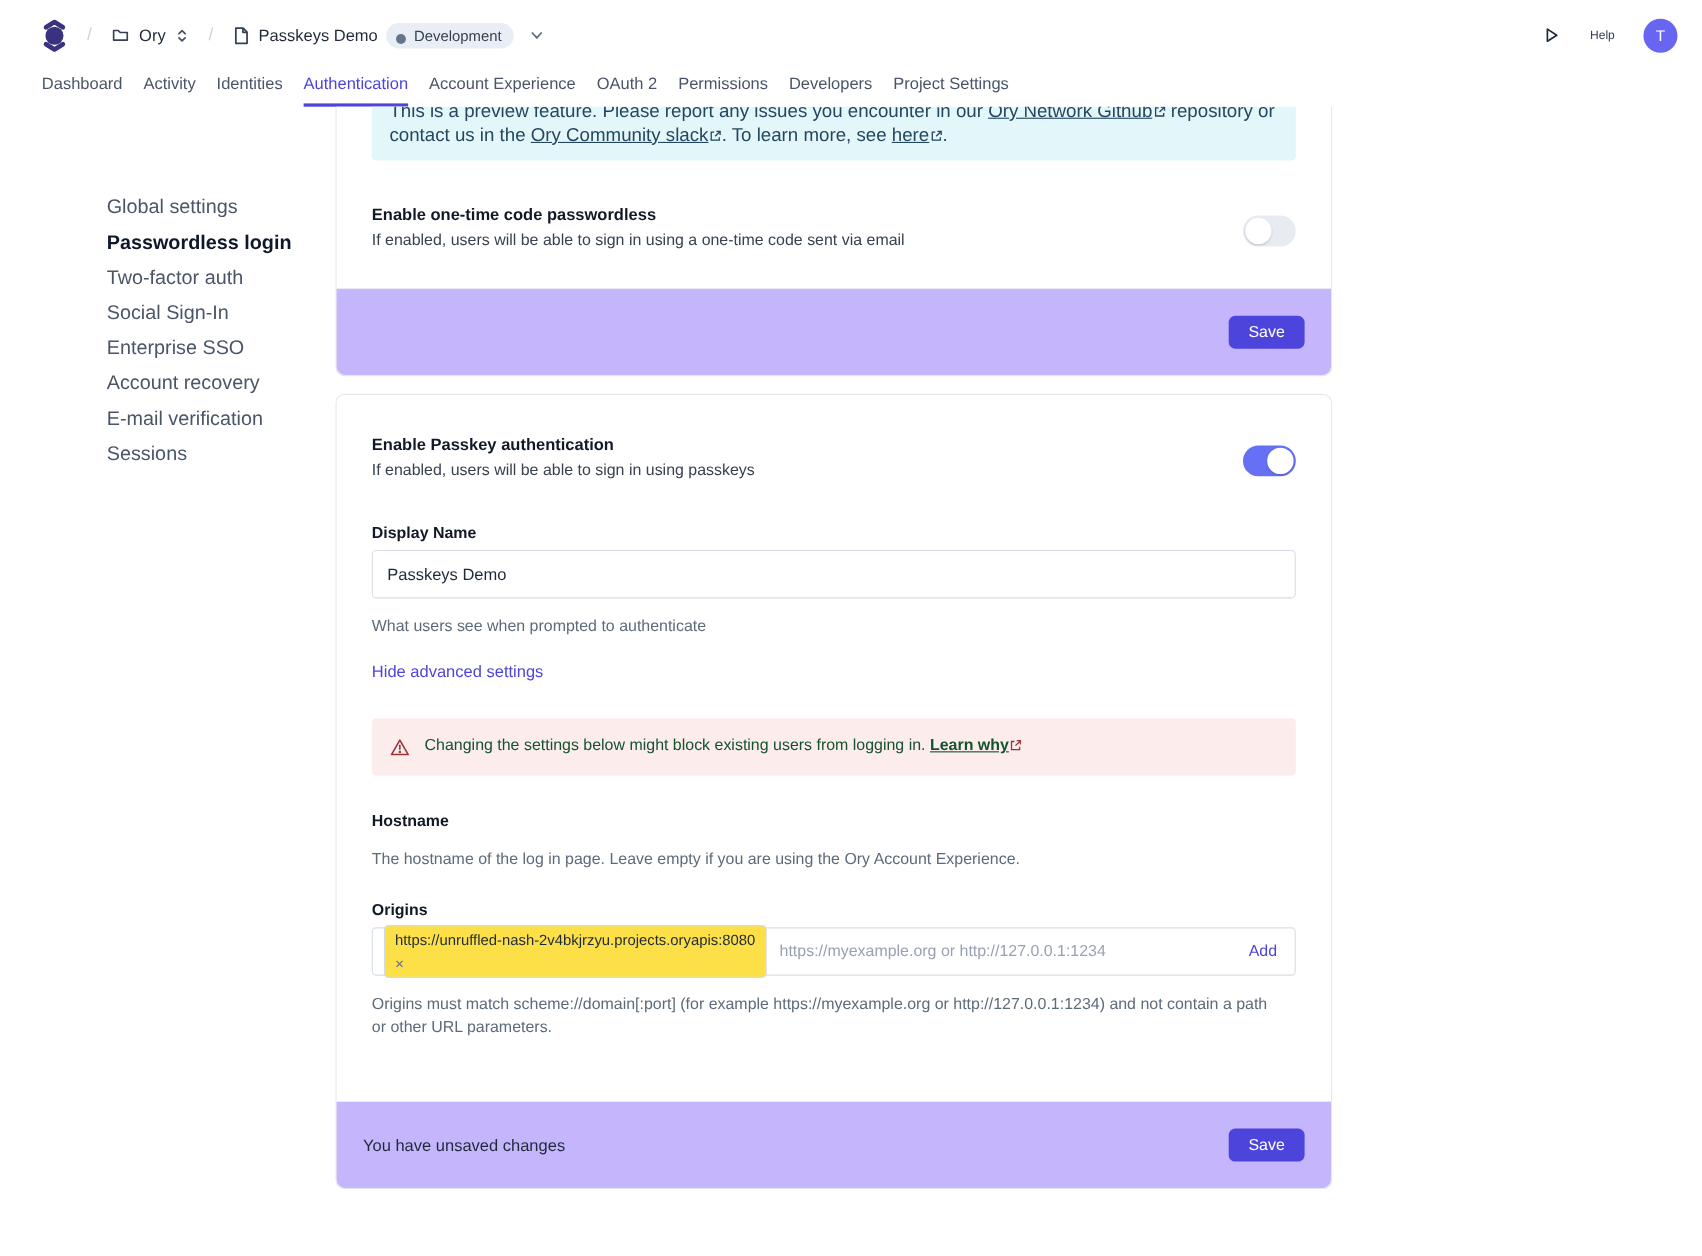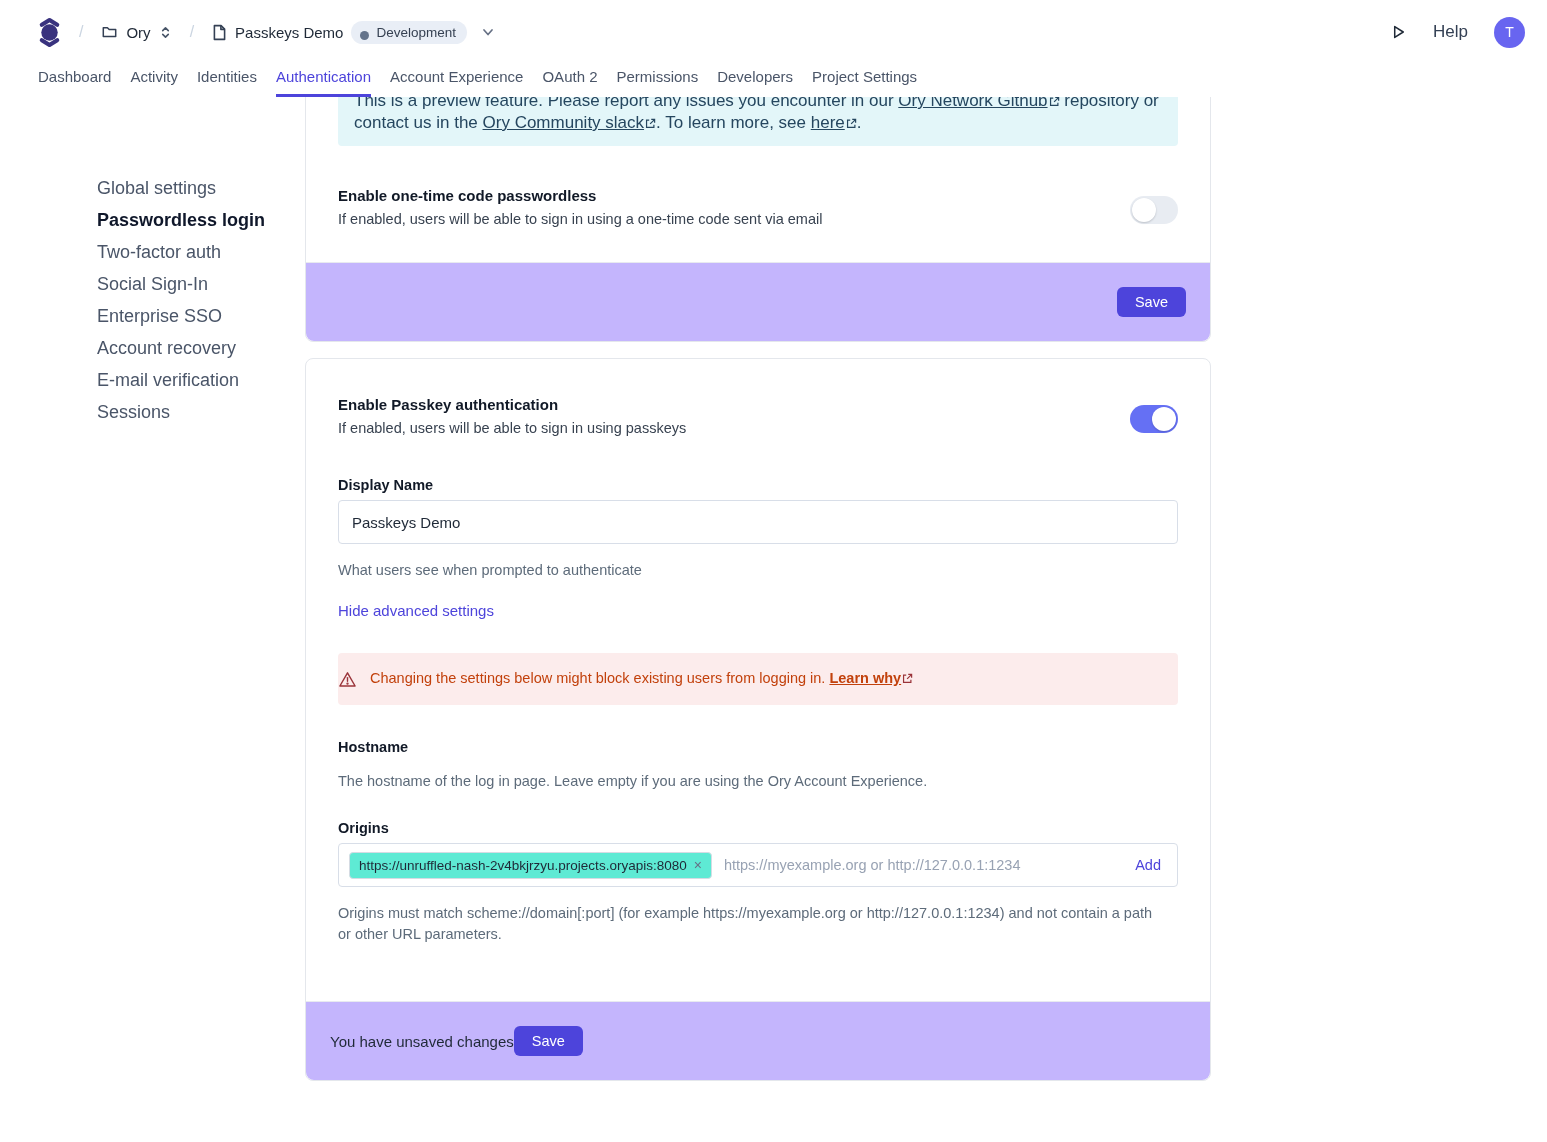--- a/index.html
+++ b/index.html
@@ -8,21 +8,21 @@
 
   
   .topbar { height:64px; display:flex; align-items:center; padding:0 22px 0 38px; background:#fff; }
   .crumbs { display:flex; align-items:center; gap:18px; }
   .crumb-sep { color:#cbd5e1; font-size:16px; }
   .crumb-item { display:flex; align-items:center; gap:8px; font-size:15px; color:#1f2937; cursor:pointer; }
   .badge { display:flex; align-items:flex-end; gap:7px; background:#e9eef6; border-radius:999px;
     padding:4px 11px 4px 9px; font-size:13.5px; color:#364152; }
   .badge-dot { width:9px; height:9px; border-radius:50%; background:#64748b; }
   .topbar-right { margin-left:auto; display:flex; align-items:center; gap:26px; }
-  .help-link { font-size:17px; color:#344054; cursor:pointer; }
+  .help-link { font-size:11px; color:#344054; cursor:pointer; }
   .avatar { width:31px; height:31px; border-radius:50%; background:#6865f0; color:#fff;
     display:flex; align-items:center; justify-content:center; font-size:14px; }
   .icon { display:inline-flex; align-items:center; justify-content:center; }
 
   
   .tabbar { display:flex; align-items:flex-end; gap:19px; padding:0 38px; height:33px; }
   .tab { font-size:15px; color:#4a5568; padding-bottom:9px; border-bottom:3px solid transparent; cursor:pointer; white-space:nowrap; }
   .tab.active { color:#4d44db; border-bottom-color:#4d44db; }
 
   
@@ -56,33 +56,33 @@
   .toggle.on { background:#6570f4; }
   .toggle.on .knob { left:22px; }
 
   .field-label { font-size:14.5px; font-weight:bold; color:#111927; margin-top:38px; }
   .text-input { margin-top:7px; width:100%; height:44px; border:1px solid #d8dee8; border-radius:4px;
     padding:0 13px; font-size:15px; color:#1f2937; font-family:inherit; background:#fff; outline:none; }
   .help-text { margin-top:16px; font-size:14.5px; color:#5d6b7a; line-height:21px; }
 
   .adv-link { display:inline-block; margin-top:21px; font-size:15px; font-weight:500; color:#4d44db; cursor:pointer; }
 
-  .banner-warn { margin-top:33px; background:#fcecec; border-radius:4px; padding:15px 0;
-    display:flex; align-items:center; gap:13px; font-size:14.5px; color:#c2410c; line-height:21px; }
+  .banner-warn { margin-top:33px; background:#fcecec; border-radius:4px; padding:15px 16px;
+    display:flex; align-items:center; gap:13px; font-size:14.5px; color:#14532d; line-height:21px; }
   .banner-warn .warn-link { font-weight:600; text-decoration:underline; color:inherit; cursor:pointer; }
 
   .origins-box { margin-top:7px; display:flex; align-items:center; height:44px;
     border:1px solid #d8dee8; border-radius:4px; padding:0 16px 0 10px; background:#fff; }
   .chip { display:flex; align-items:flex-start; gap:7px; border:1px solid #d5dbe3; border-radius:4px;
-    background:#5eead4; padding:5px 9px; font-size:13.5px; color:#1f2937; white-space:nowrap; }
+    background:#fde047; padding:5px 9px; font-size:13.5px; color:#1f2937; white-space:nowrap;flex-direction:column; }
   .chip-x { color:#667085; cursor:pointer; font-size:14px; line-height:1; }
   .origins-ph { margin-left:12px; font-size:14.5px; color:#98a2b3; flex:1; white-space:nowrap; overflow:hidden; }
   .add-link { font-size:14.5px; font-weight:500; color:#4d44db; cursor:pointer; margin-left:12px; }
 
-  .footer2 { justify-content:flex-start; }
+  .footer2 { justify-content:space-between; }
   .unsaved { font-size:15px; color:#1f2937; }
 
   .ext-icon { display:inline-block; vertical-align:-1px; margin-left:1px; }
 </style>
 </head>
 <body>
 
 <header class="topbar">
   <div class="crumbs">
     <span class="icon">

